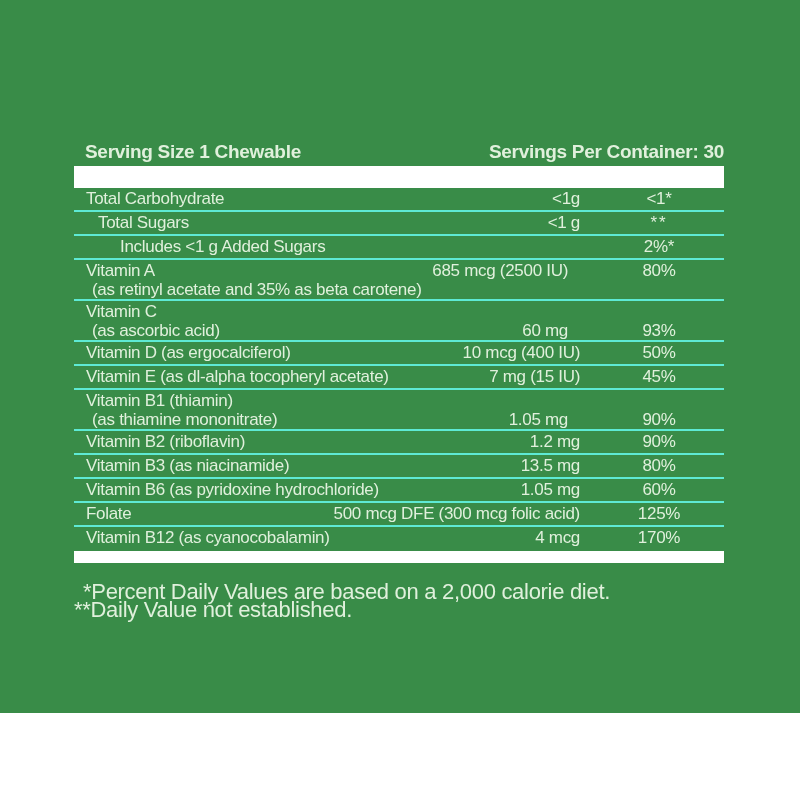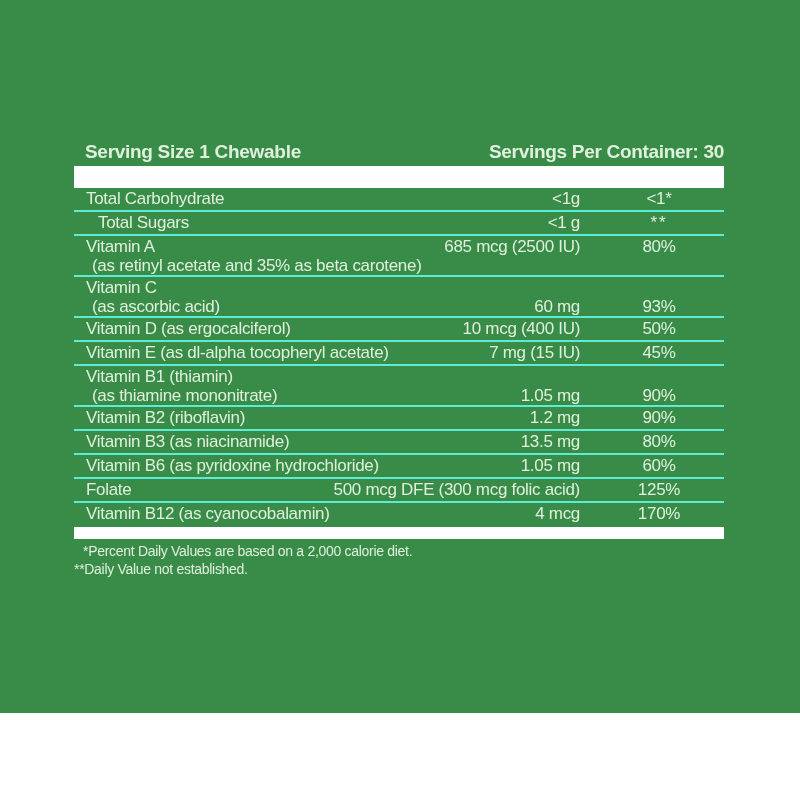--- a/index.html
+++ b/index.html
@@ -45,34 +45,34 @@
   }
   
   .rows { font-size: 17px; }
   .row { border-bottom: 2px solid #5eead4; box-sizing: border-box; }
   .row:last-child { border-bottom: none; }
   .row.single { height: 24px; }
   .row.double { height: 41px; padding-top: 1px; }
   .line {
     display: flex; line-height: 21px;
   }
-  .row.double .line { line-height: 19px; }
+  .row.double .line { line-height: 19px; gap: 12px; }
   .main {
     flex: 1; display: flex; justify-content: space-between;
     padding-left: 12px; min-width: 0;
   }
   .amt { padding-right: 14px; white-space: nowrap; }
   .dv { width: 130px; text-align: center; }
   .dv-stars { letter-spacing: 2px; }
   .ind2 { padding-left: 12px; }
   .ind3 { padding-left: 34px; }
   .subline { padding-left: 18px; line-height: 19px; }
   .sub-ind { padding-left: 6px; }
   
-  .footnotes { margin-top: 3px; font-size: 14px; line-height: 18px; }
+  .footnotes { margin-top: 20px; font-size: 22px; line-height: 18px; }
   .fn1 { padding-left: 9px; }
   .fn2 { padding-left: 0; }
 </style>
 </head>
 <body>
 
 <div class="canvas">
   <div class="label">
 
     <div class="serving-row">
@@ -100,20 +100,29 @@
       <div class="row single">
         <div class="line">
           <div class="main">
             <span class="nm ind2">Total Sugars</span>
             <span class="amt">&lt;1 g</span>
           </div>
           <div class="dv dv-stars">**</div>
         </div>
       </div>
 
+      <div class="row single">
+        <div class="line">
+          <div class="main">
+            <span class="nm ind3">Includes &lt;1 g Added Sugars</span>
+            <span class="amt"></span>
+          </div>
+          <div class="dv">2%*</div>
+        </div>
+      </div>
 
       <div class="row double">
         <div class="line">
           <div class="main">
             <span class="nm">Vitamin A</span>
             <span class="amt">685 mcg (2500 IU)</span>
           </div>
           <div class="dv">80%</div>
         </div>
         <div class="subline">(as retinyl acetate and 35% as beta carotene)</div>

